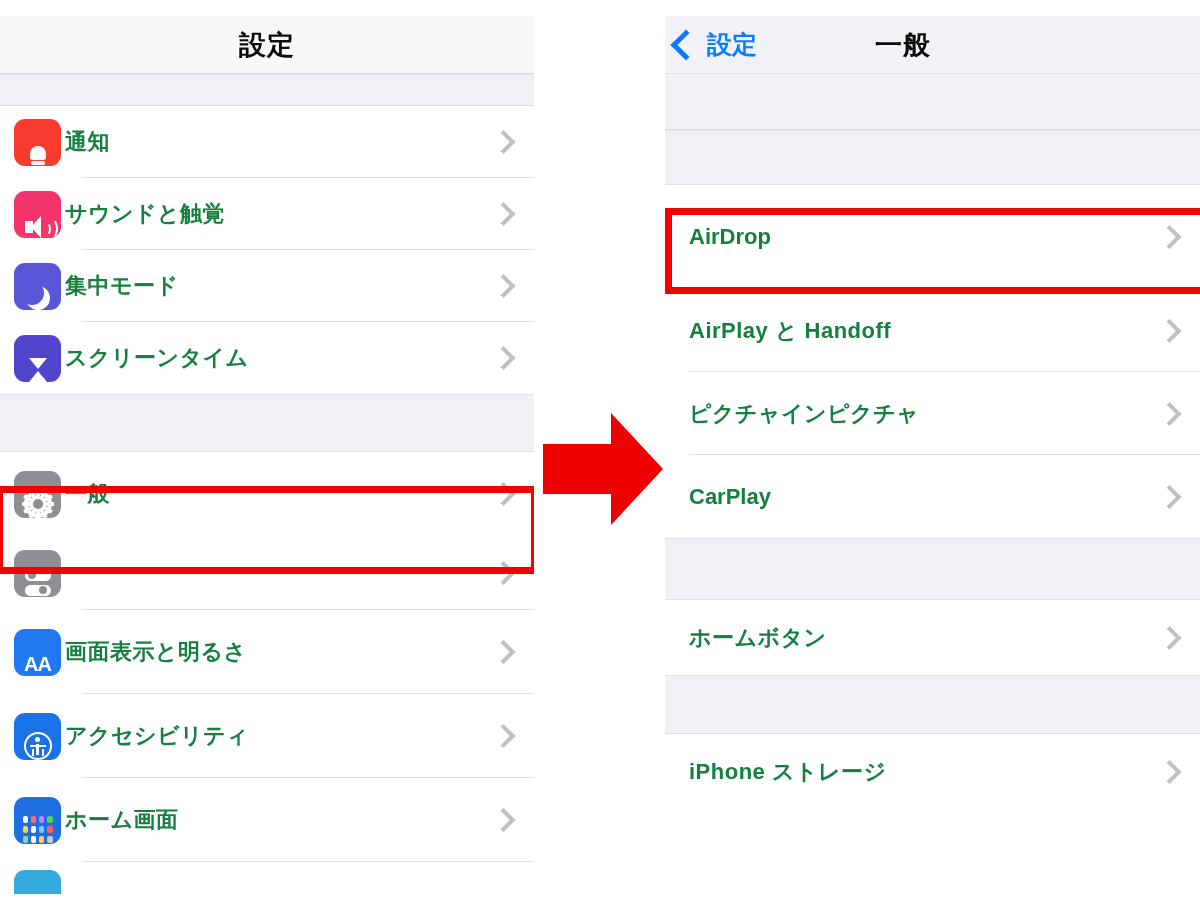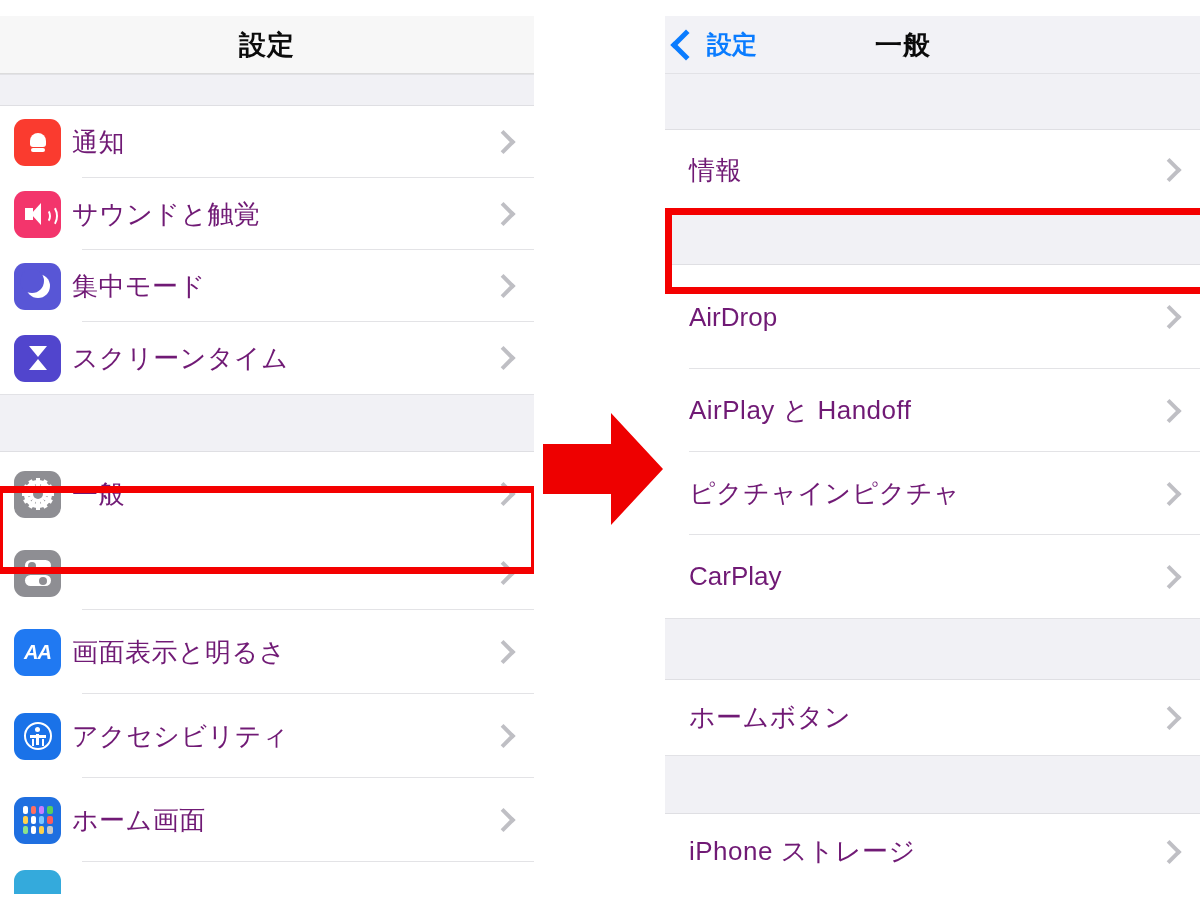--- a/index.html
+++ b/index.html
@@ -61,26 +61,26 @@
     position: relative; display: flex; align-items: center;
     background: #ffffff; cursor: pointer;
     padding-left: 14px;
   }
   .row .sep {
     position: absolute; left: 0; right: 0; bottom: 0; height: 1px;
     background: #e3e3e6;
   }
   .row-icon {
     width: 47px; height: 47px; border-radius: 11px;
-    flex: 0 0 47px; margin-right: 11px;
+    flex: 0 0 47px; margin-right: 4px;
     position: relative; overflow: hidden;
-    display: flex; align-items: center; justify-content: center; font-style: italic;
+    display: flex; align-items: flex-end; justify-content: center;
   }
   .row-label {
-    font-size: 26px; font-weight: normal; color: #701a75;
+    font-size: 22px; font-weight: bold; color: #15803d;
     letter-spacing: 0.5px; white-space: nowrap;
   }
   .row-label.latin { letter-spacing: 0px; }
   .chev {
     position: absolute; right: 22px; top: 50%;
     width: 13px; height: 13px;
     border-top: 4px solid #bfbfc4; border-right: 4px solid #bfbfc4;
     transform: translateY(-50%) rotate(45deg);
   }
   
@@ -326,25 +326,20 @@
       <div class="nav-back">
         <span class="chev-back"></span>
         <span>設定</span>
       </div>
       <div class="nav-title">一般</div>
     </div>
 
     <div class="gap" style="height:55px"></div>
 
     <div class="group">
-      <div class="row" style="height:80px">
-        <span class="row-label">情報</span>
-        <span class="chev"></span>
-        <span class="sep inset"></span>
-      </div>
     </div>
 
     <div class="gap" style="height:53px"></div>
 
     <div class="group">
       <div class="row" style="height:104px">
         <span class="row-label latin">AirDrop</span>
         <span class="chev"></span>
         <span class="sep inset"></span>
       </div>

